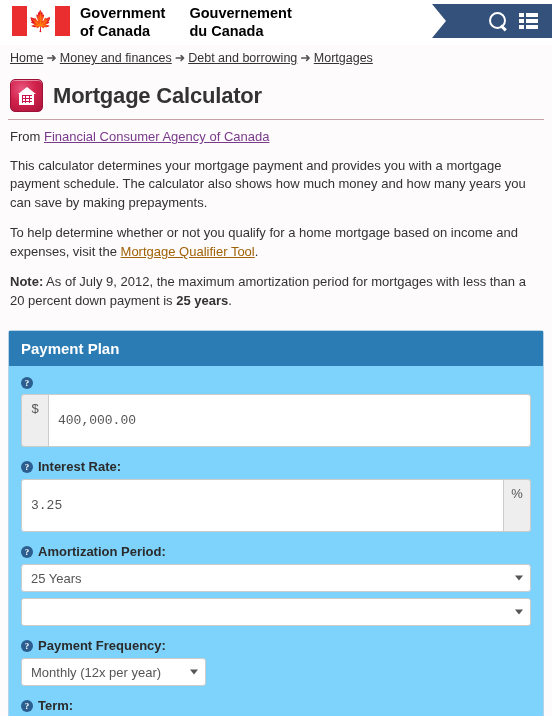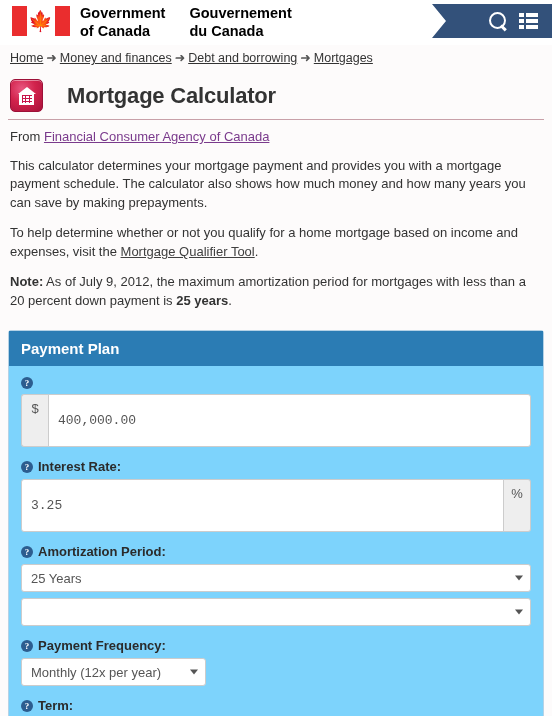--- a/index.html
+++ b/index.html
@@ -91,21 +91,20 @@
     text-decoration: underline;
     text-align: center;
   }
   .bc-sep { color: #555; padding: 0 3px; }
 
   
   .title-row {
     display: flex;
     align-items: center;
     margin: 14px 0 0 10px;
-    gap: 14px;
   }
   .app-icon {
     width: 33px; height: 33px; flex-shrink: 0;
     border-radius: 5px;
     background: radial-gradient(circle at 35% 28%, #e8567f 0%, #d2234c 45%, #a8123a 100%);
     border: 1px solid #9d1038;
     display: flex; align-items: center; justify-content: center;
     box-shadow: inset 0 1px 0 rgba(255,255,255,.45);
   }
   .house {
@@ -149,21 +148,21 @@
 
   
   .intro { margin: 13px 10px 0 10px; }
   .intro p {
     margin: 0 0 12px 0;
     font-size: 13px;
     line-height: 1.42;
     color: #333333;
   }
   .intro p:last-child { margin-bottom: 0; }
-  .intro a { color: #404040; text-decoration: underline; }
+  .intro a { color: #a16207; text-decoration: underline; }
   .intro b { font-weight: bold; }
 
   
   .panel {
     margin: 20px 8px 0 8px;
     border: 1px solid #b5d2e6;
     border-radius: 3px;
     background: #7dd3fc;
   }
   .panel-head {

